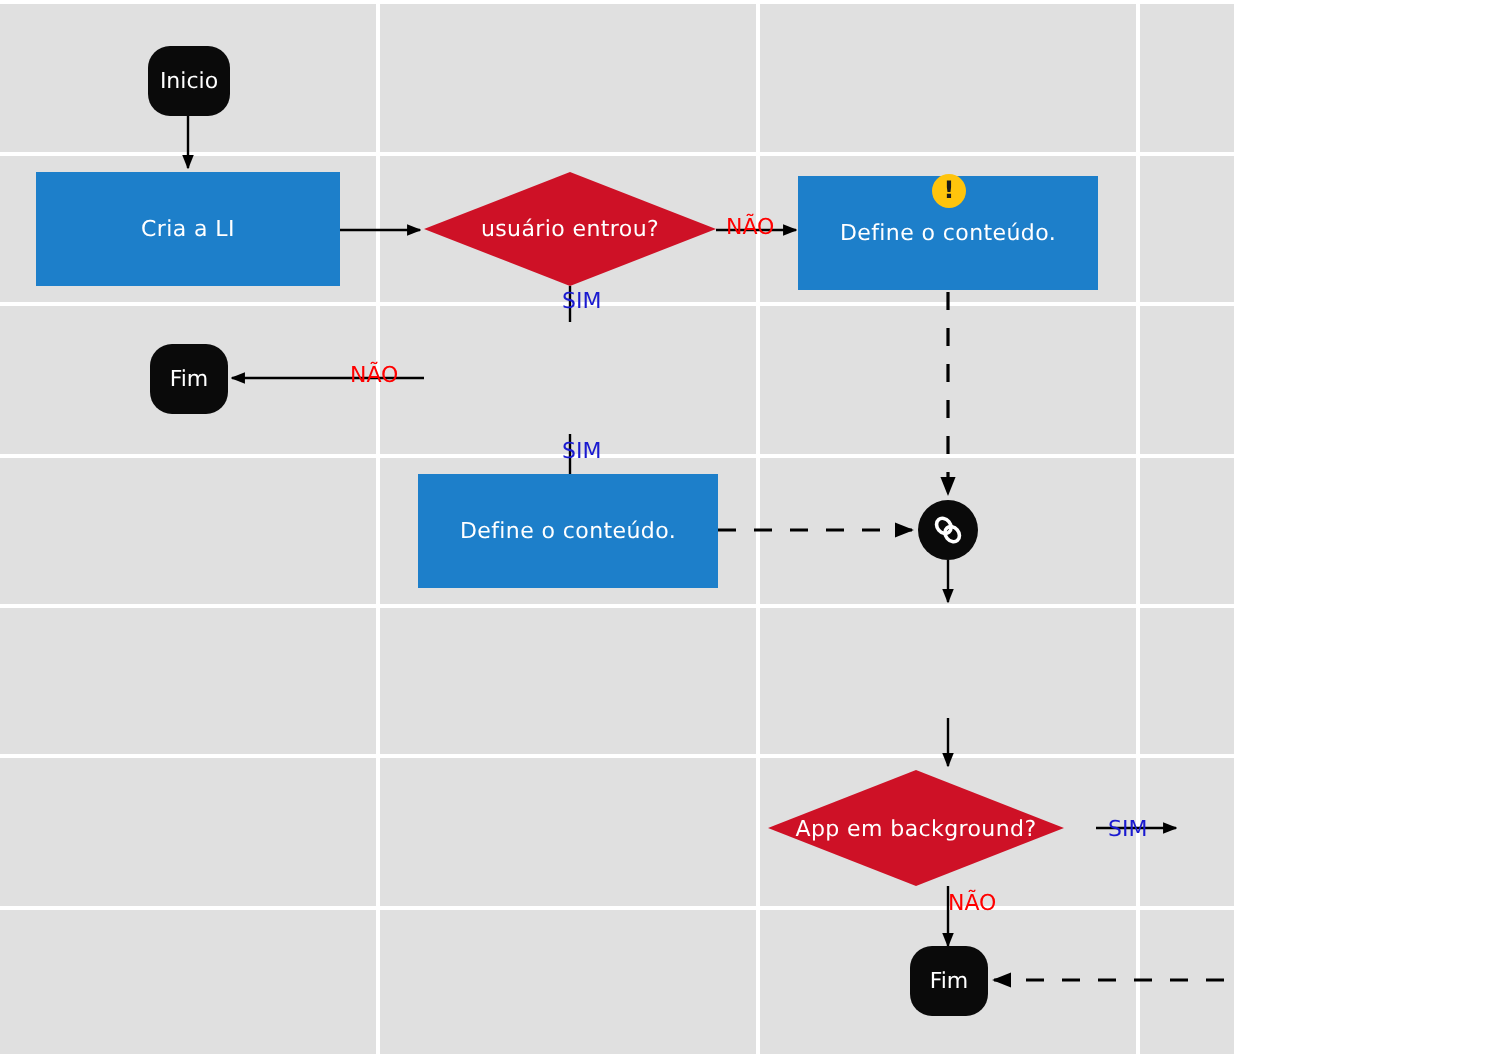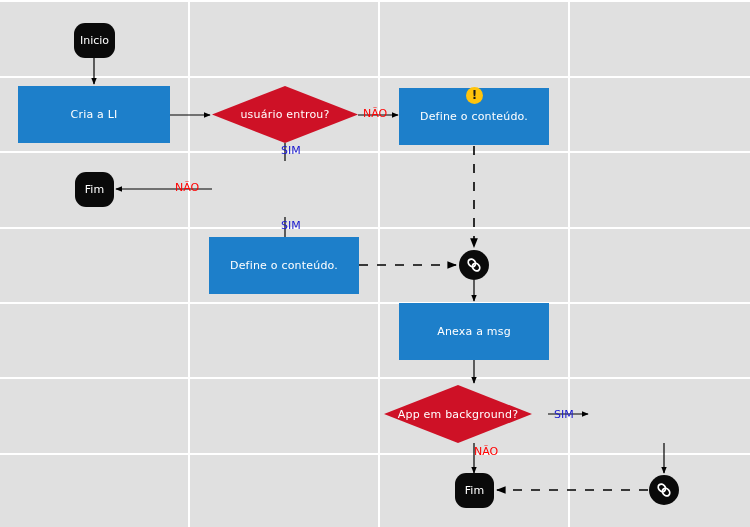--- a/index.html
+++ b/index.html
@@ -6,21 +6,21 @@
   html, body {
     margin: 0;
     padding: 0;
     background: #ffffff;
   }
   body {
     font-family: "DejaVu Sans", "Liberation Sans", sans-serif;
   }
   #canvas {
     position: relative;
-    width: 750px;
+    width: 617px;
     height: 527px;
     background: #e0e0e0;
     overflow: hidden;
   }
   
   .grid-layer {
     position: absolute;
     left: 0; top: 0;
     width: 750px; height: 527px;
     pointer-events: none;
@@ -212,23 +212,20 @@
 
   <div class="node node-link" style="left:459px; top:250px;">
     <svg width="18" height="18" viewBox="0 0 24 24">
       <g fill="none" stroke="#ffffff" stroke-width="2.4" stroke-linecap="round">
         <ellipse cx="9.2" cy="9.2" rx="4.4" ry="5.4" transform="rotate(-40 9.2 9.2)"></ellipse>
         <ellipse cx="14.8" cy="14.8" rx="4.4" ry="5.4" transform="rotate(-40 14.8 14.8)"></ellipse>
       </g>
     </svg>
   </div>
 
-  <div class="node node-process" style="left:399px; top:303px; width:150px; height:57px;">
-    <span>Anexa a msg</span>
-  </div>
 
   <div class="node node-decision" style="left:384px; top:385px; width:148px; height:58px;">
     <span class="diamond-bg"></span>
     <span class="diamond-label">App em background?</span>
   </div>
 
 
   <div class="node node-terminator" style="left:455px; top:473px; width:39px; height:35px;">
     <span>Fim</span>
   </div>

